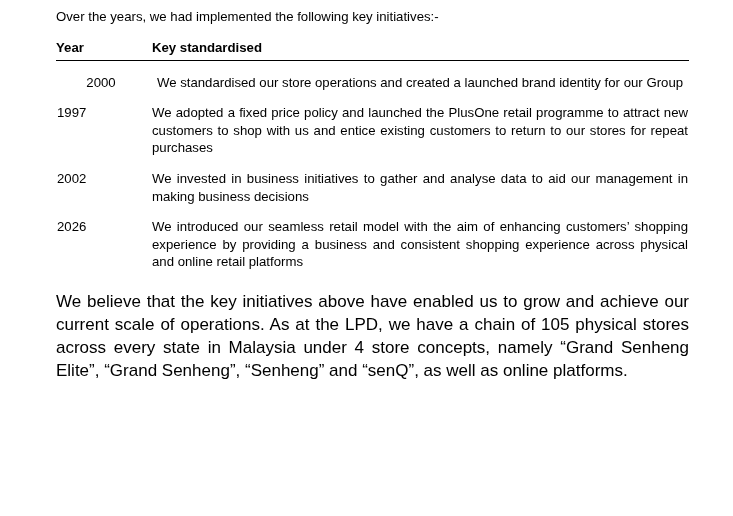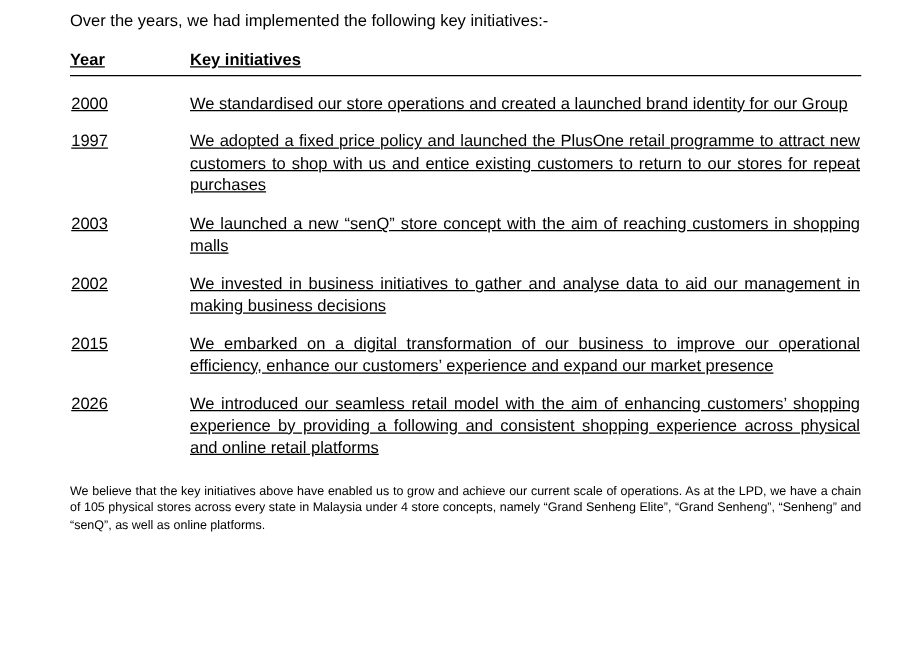--- a/index.html
+++ b/index.html
@@ -24,21 +24,20 @@
   .intro {
     font-size: 13.2px;
     line-height: 1.35;
     margin: 4px 0 14px 0;
     text-align: justify;
   }
   table.initiatives {
     width: 100%;
     border-collapse: collapse;
     table-layout: fixed;
-    text-decoration: underline;
   }
   table.initiatives col.c-year { width: 90px; }
   table.initiatives col.c-desc { width: auto; }
   .hdr-row th {
     text-align: left;
     font-weight: bold;
     font-size: 13.2px;
     padding: 0 0 5px 0;
     vertical-align: bottom;
   }
@@ -57,82 +56,75 @@
   }
   .rule.top { margin-bottom: 0; }
   tbody.body-rows tr td {
     vertical-align: top;
     font-size: 13.2px;
     line-height: 1.33;
     padding-top: 12px;
   }
   tbody.body-rows tr:first-child td {
     padding-top: 13px;
+    text-align: center;
   }
   td.year {
     white-space: nowrap;
   }
   td.desc {
     text-align: justify;
     padding-left: 6px;
     padding-right: 1px;
   }
   .closing {
-    font-size: 10px;
+    font-size: 17px;
     line-height: 1.35;
     text-align: justify;
     margin-top: 19px;
   }
 </style>
 </head>
 <body>
 
 <div class="page">
 
   <p class="intro">Over the years, we had implemented the following key initiatives:-</p>
 
   <table class="initiatives">
     <colgroup>
       <col class="c-year">
       <col class="c-desc">
     </colgroup>
     <thead>
       <tr class="hdr-row">
         <th class="year-h">Year</th>
-        <th class="desc-h">Key initiatives</th>
+        <th class="desc-h">Key standardised</th>
       </tr>
       <tr class="rule-row">
         <td colspan="2">
             <div class="rule top"></div>
           </td>
       </tr>
     </thead>
     <tbody class="body-rows">
       <tr>
         <td class="year">2000</td>
         <td class="desc">We standardised our store operations and created a launched brand identity for our Group</td>
       </tr>
       <tr>
         <td class="year">1997</td>
         <td class="desc">We adopted a fixed price policy and launched the PlusOne retail programme to attract new customers to shop with us and entice existing customers to return to our stores for repeat purchases</td>
       </tr>
       <tr>
-        <td class="year">2003</td>
-        <td class="desc">We launched a new “senQ” store concept with the aim of reaching customers in shopping malls</td>
-      </tr>
-      <tr>
         <td class="year">2002</td>
         <td class="desc">We invested in business initiatives to gather and analyse data to aid our management in making business decisions</td>
       </tr>
       <tr>
-        <td class="year">2015</td>
-        <td class="desc">We embarked on a digital transformation of our business to improve our operational efficiency, enhance our customers’ experience and expand our market presence</td>
-      </tr>
-      <tr>
         <td class="year">2026</td>
-        <td class="desc">We introduced our seamless retail model with the aim of enhancing customers’ shopping experience by providing a following and consistent shopping experience across physical and online retail platforms</td>
+        <td class="desc">We introduced our seamless retail model with the aim of enhancing customers’ shopping experience by providing a business and consistent shopping experience across physical and online retail platforms</td>
       </tr>
     </tbody>
   </table>
 
   <p class="closing">We believe that the key initiatives above have enabled us to grow and achieve our current scale of operations. As at the LPD, we have a chain of 105 physical stores across every state in Malaysia under 4 store concepts, namely “Grand Senheng Elite”, “Grand Senheng”, “Senheng” and “senQ”, as well as online platforms.</p>
 
 </div>
 
 </body></html>

